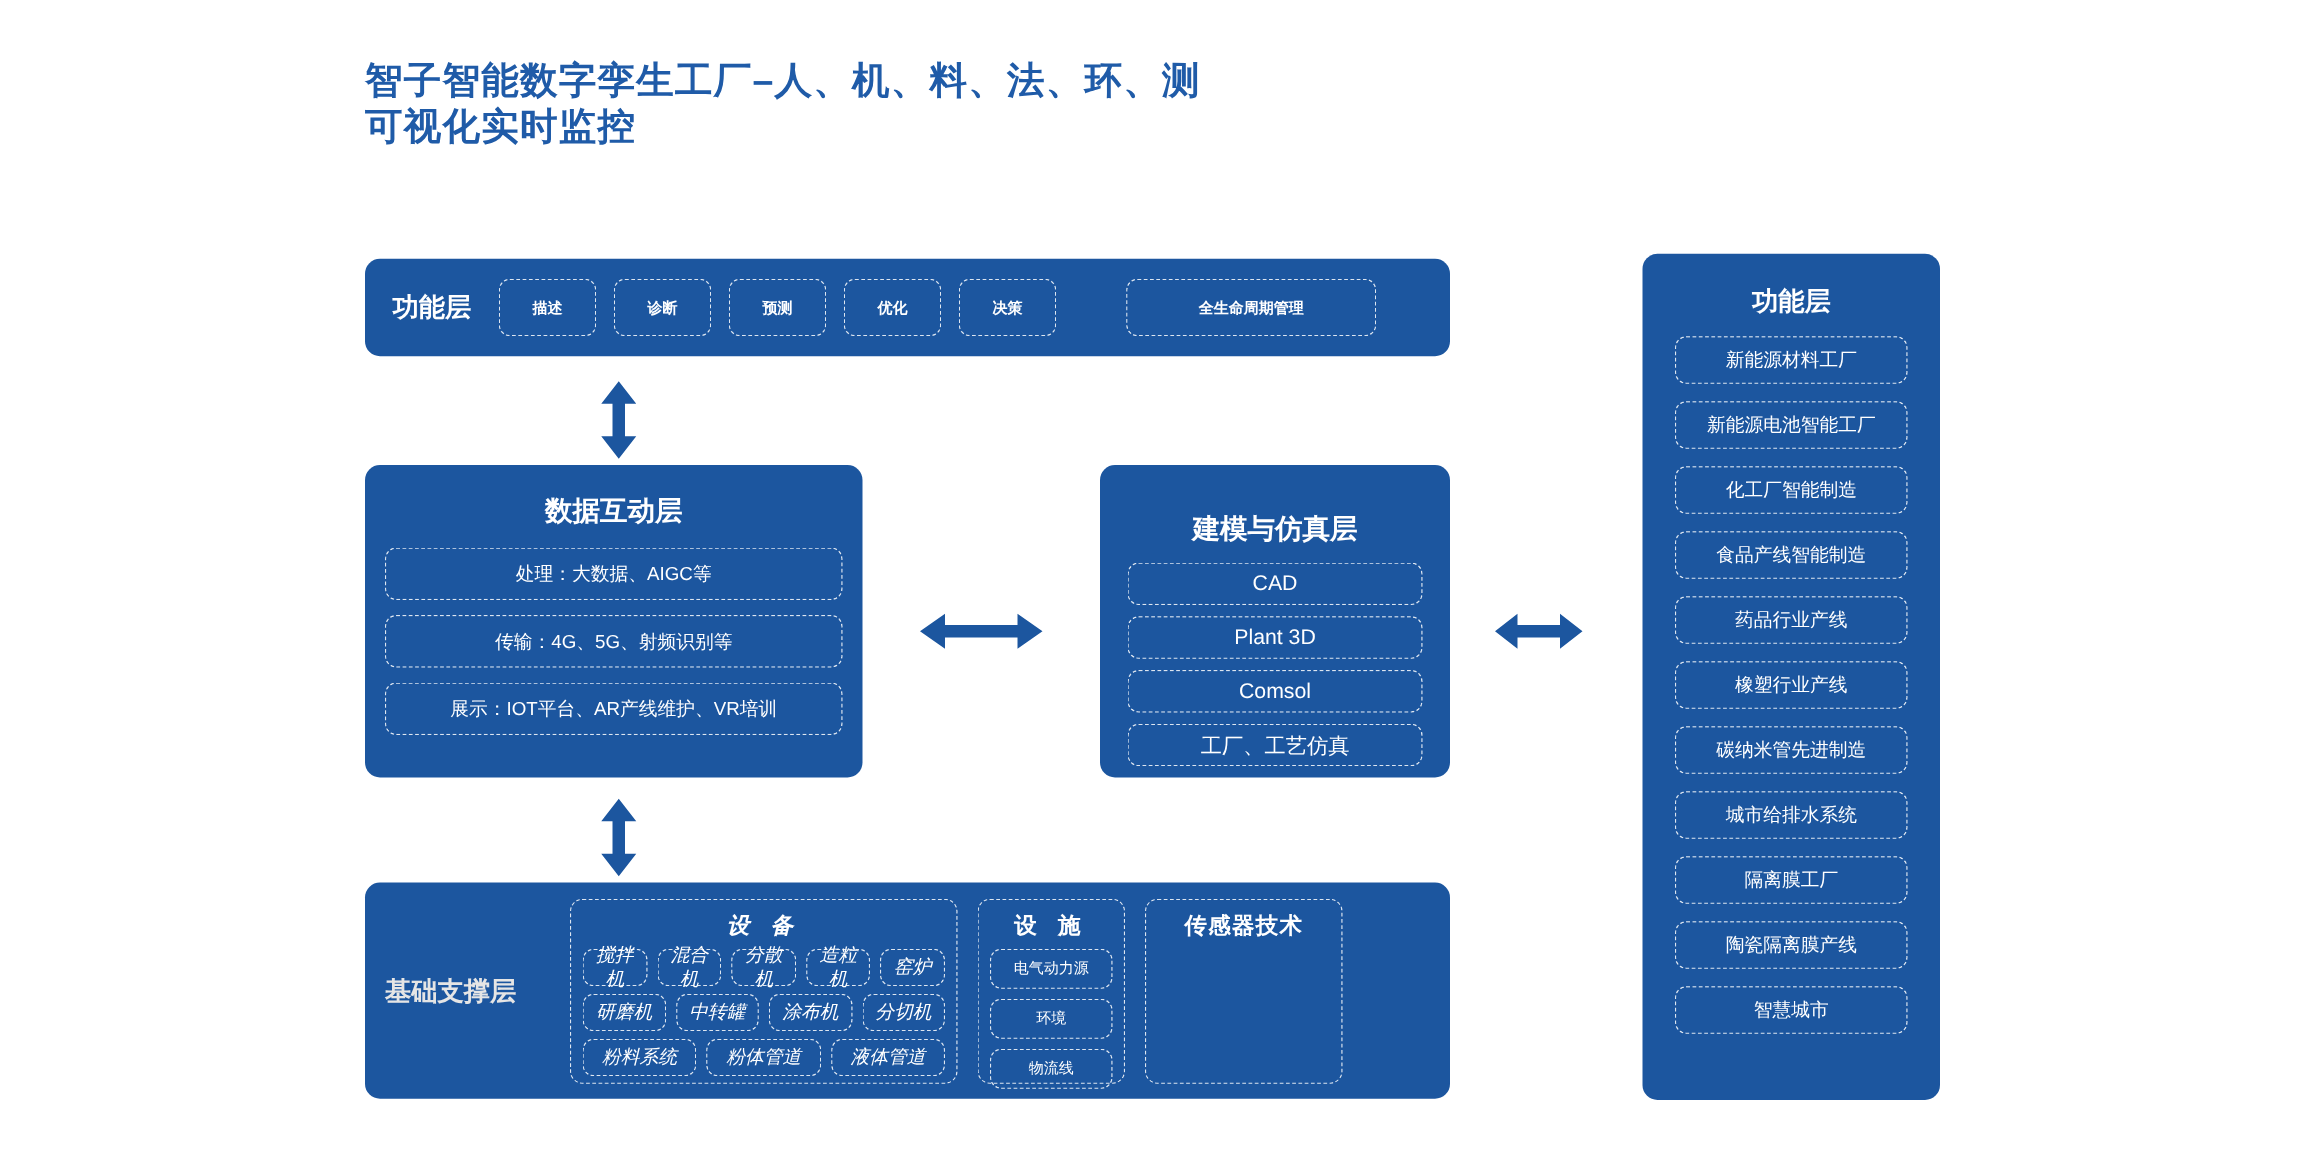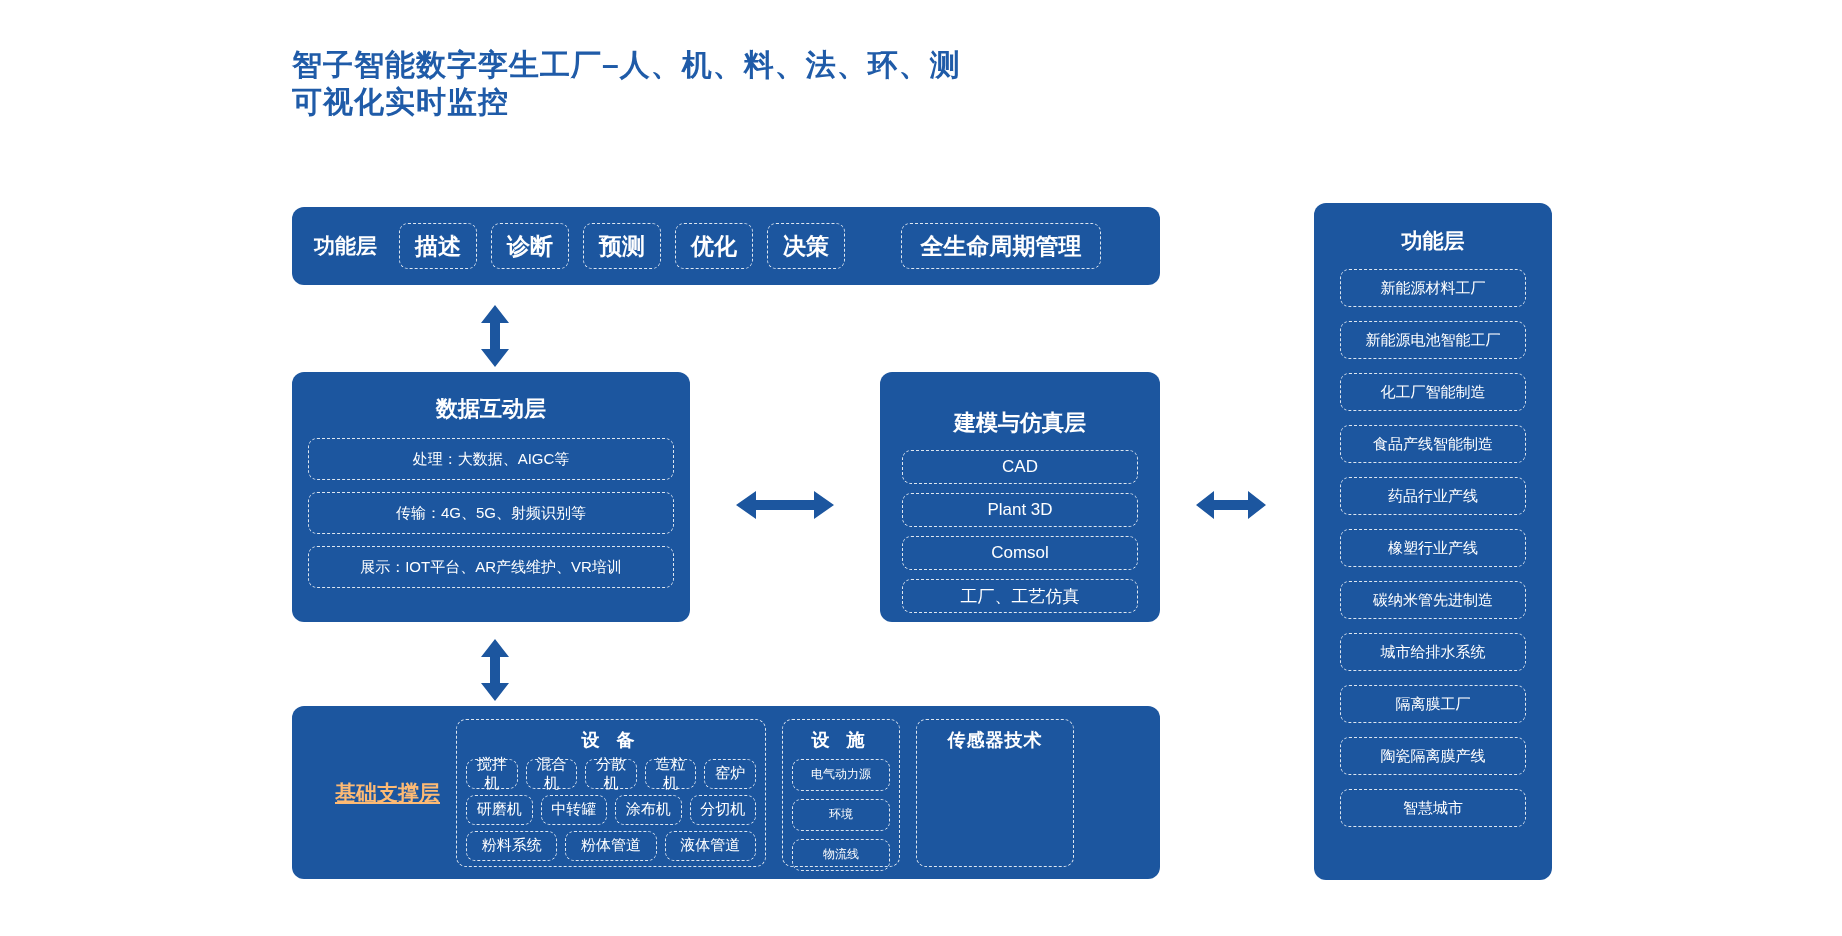--- a/index.html
+++ b/index.html
@@ -67,21 +67,21 @@
   #function-layer .fl-label {
     color: #fff;
     font-size: 21px;
     font-weight: bold;
     white-space: nowrap;
     margin-right: 8px;
   }
   #function-layer .chip {
     height: 46px;
     min-width: 78px;
-    font-size: 23px;
+    font-size: 12px;
     padding: 12px 14px;
     font-weight: bold;
   }
   #function-layer .chip.wide {
     min-width: 200px;
     margin-left: 42px;
   }
 
   
   #data-layer {
@@ -118,28 +118,27 @@
     left: 292px;
     top: 706px;
     width: 868px;
     height: 173px;
     display: flex;
     align-items: center;
     padding: 0 16px;
     gap: 16px;
   }
   #base-layer .bl-label {
-    color: #fdba74;
+    color: #e5e5e5;
     font-size: 21px;
     font-weight: bold;
     white-space: nowrap;
     width: 132px;
-    text-align: right;
+    text-align: left;
     flex: none;
-    text-decoration: underline;
   }
   .group-box {
     border: 1.6px dashed rgba(255,255,255,0.85);
     border-radius: 10px;
     box-sizing: border-box;
     padding: 6px 9px 9px;
     height: 148px;
     display: flex;
     flex-direction: column;
   }
@@ -152,21 +151,21 @@
     margin: 2px 0 7px;
   }
   .grid-rows { display: flex; flex-direction: column; gap: 6px; }
   .grid-row { display: flex; gap: 8px; justify-content: center; }
   .grid-row .chip {
     height: 30px;
     font-size: 15px;
     padding: 0 8px;
     flex: 1;
   }
-  #group-equipment { width: 310px; }
+  #group-equipment { width: 310px; font-style: italic; }
   #group-facility  { width: 118px; }
   #group-facility .chip { height: 32px; font-size: 12px; padding: 0 8px; }
   #group-facility .grid-rows { gap: 8px; }
   #group-sensor    { width: 158px; }
   #group-sensor .chip { height: 32px; font-size: 15px; padding: 0 6px; }
   #group-sensor .grid-rows { gap: 9px; margin-top: 6px; }
 
   
   #app-panel {
     left: 1314px;

